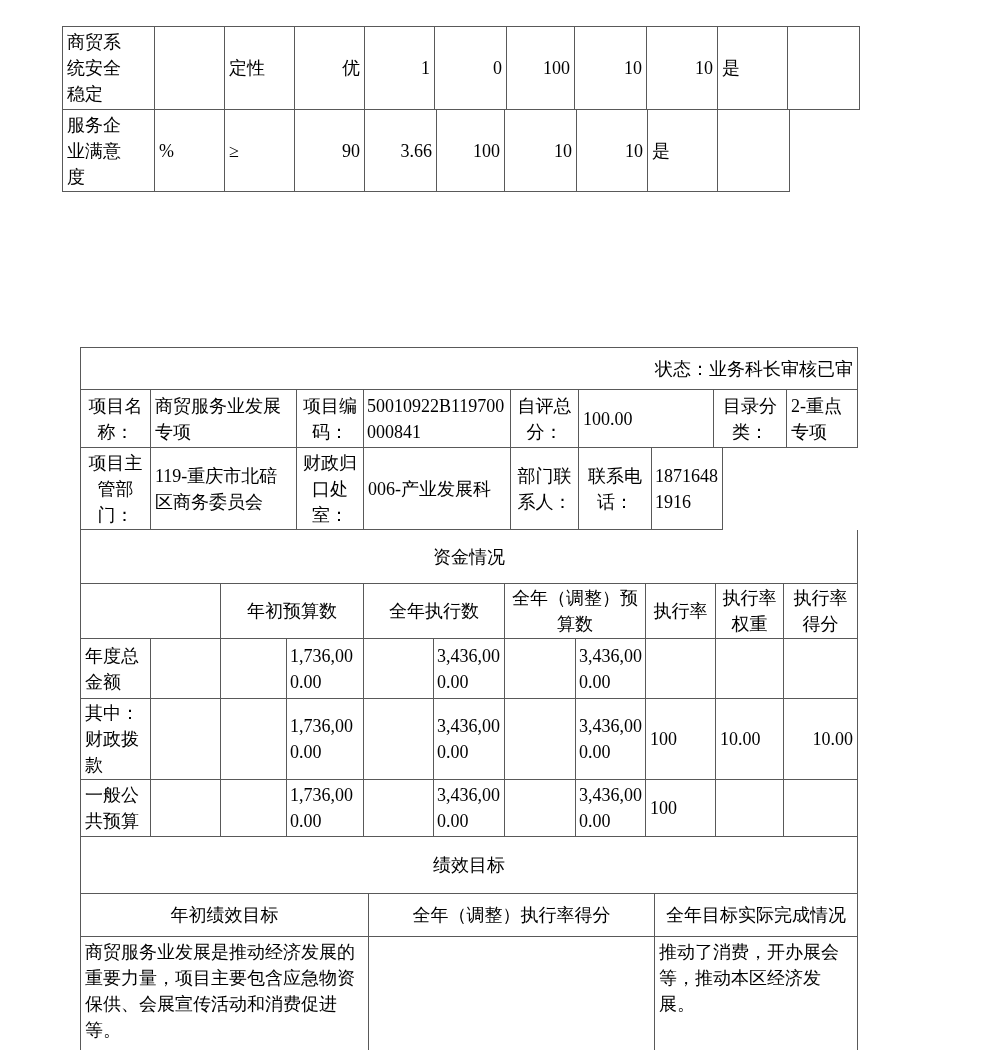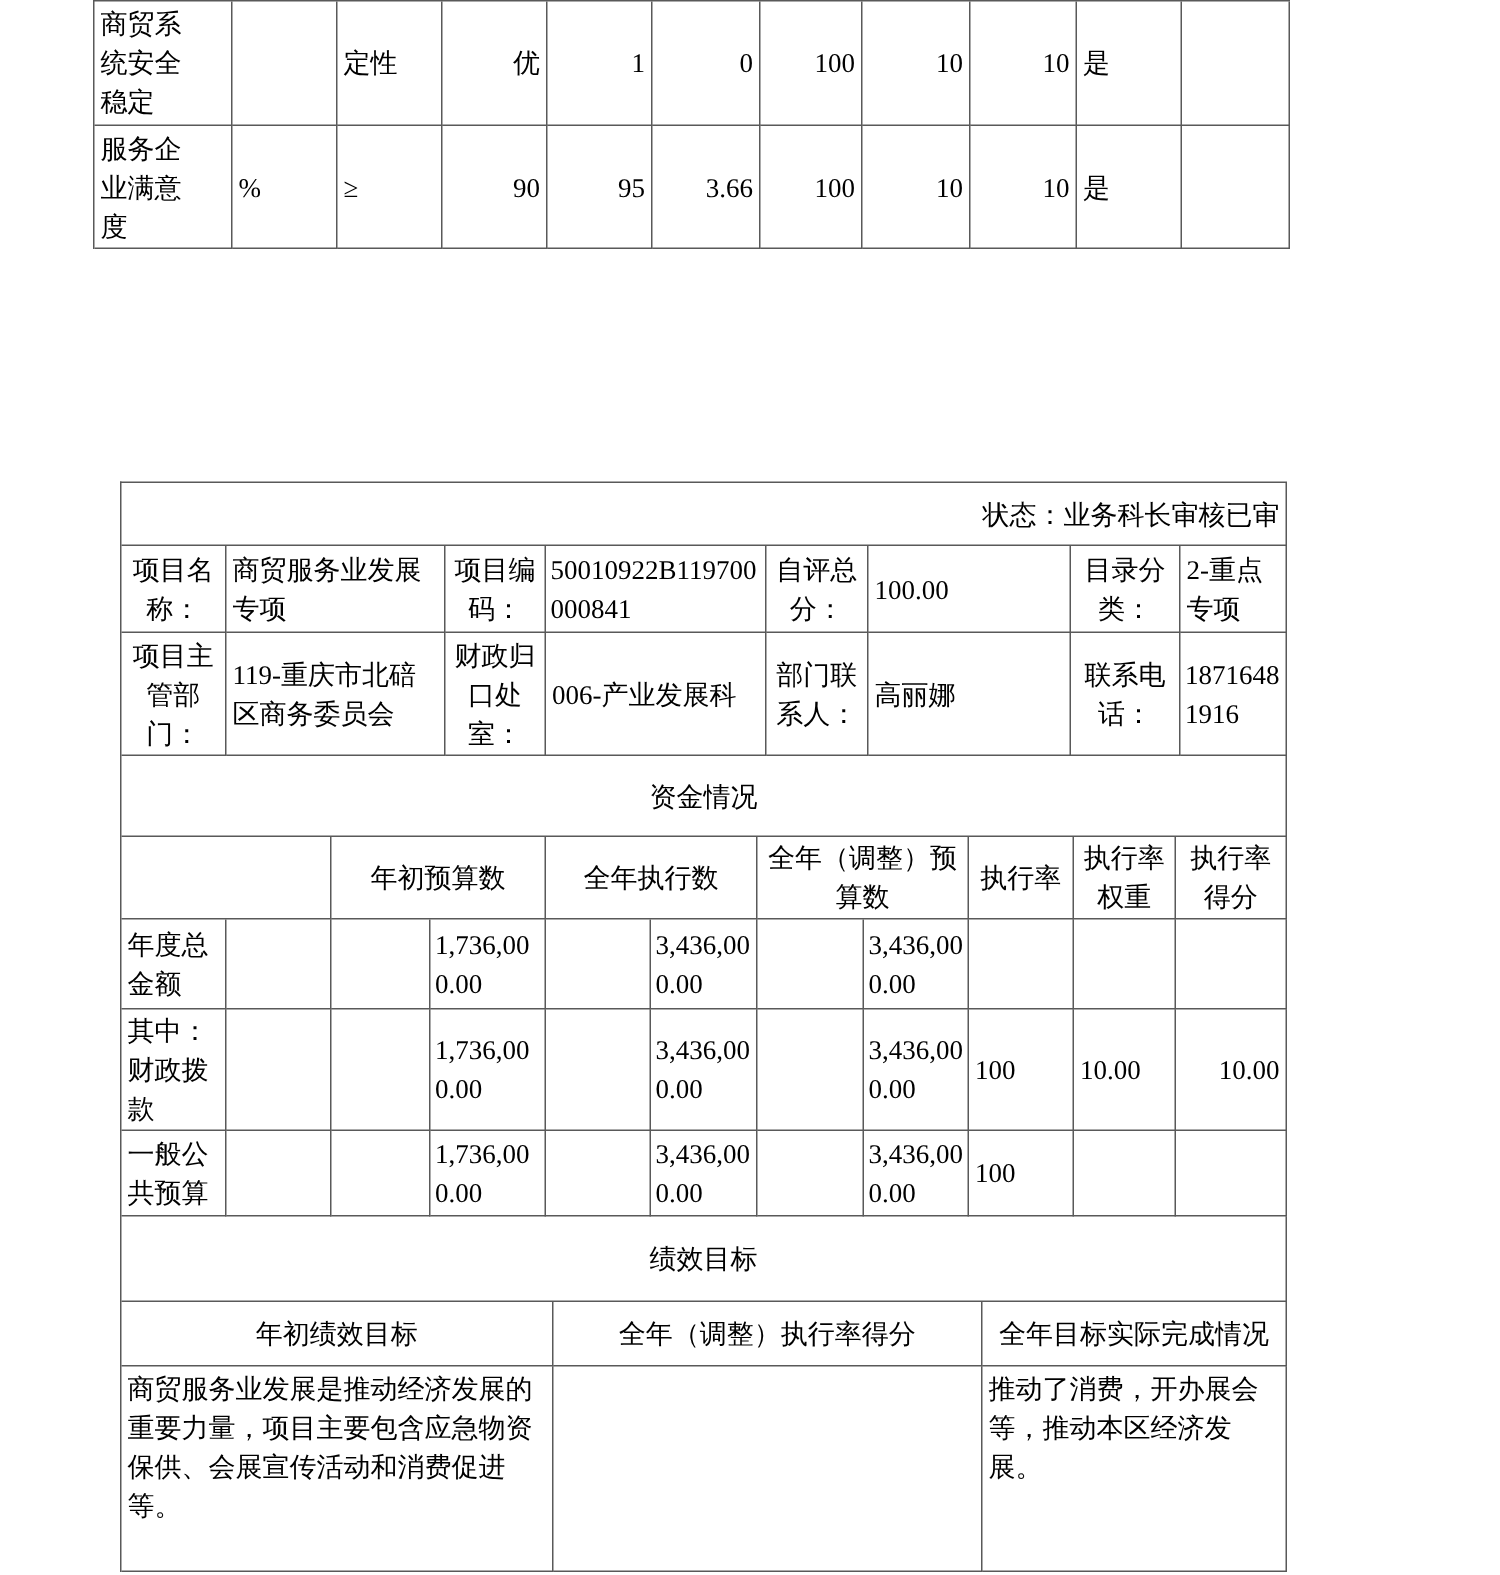--- a/index.html
+++ b/index.html
@@ -3,21 +3,21 @@
 <meta charset="utf-8">
 <style>
   :root { --bc: #595959; }
   html,body { margin:0; padding:0; background:#fff; }
   .page {
     position: relative; width: 1000px; height: 1050px;
     background: #fff; overflow: hidden;
     font-family: "Liberation Serif", "DejaVu Serif", serif;
     font-size: 18px; line-height: 26px; color: #000;
   }
-  .tbl { position: absolute; border-top: 1px solid var(--bc); border-left: 1px solid var(--bc); }
+  .tbl { position: absolute; border-top: 1px solid var(--bc); border-left: 1px solid var(--bc); margin-top: 26px; }
   .row { display: flex; }
   .c {
     box-sizing: border-box;
     border-right: 1px solid var(--bc);
     border-bottom: 1px solid var(--bc);
     display: flex; flex-direction: column; justify-content: center;
     padding: 2px 4px; overflow: hidden;
   }
   .l   { text-align: left; }
   .r   { text-align: right; }
@@ -51,21 +51,20 @@
       <div class="c l" style="width:70px">是</div>
       <div class="c l" style="width:72px"></div>
     </div>
     <div class="row" style="height:82px">
       <div class="c l pre" style="width:92px">服务企
 业满意
 度</div>
       <div class="c l" style="width:70px">%</div>
       <div class="c l" style="width:70px">≥</div>
       <div class="c r" style="width:70px">90</div>
-      <div class="c r" style="width:70px">95</div>
       <div class="c r" style="width:72px">3.66</div>
       <div class="c r" style="width:68px">100</div>
       <div class="c r" style="width:72px">10</div>
       <div class="c r" style="width:71px">10</div>
       <div class="c l" style="width:70px">是</div>
       <div class="c l" style="width:72px"></div>
     </div>
   </div>
 
 
@@ -85,21 +84,20 @@
       <div class="c ctr" style="width:73px">目录分类：</div>
       <div class="c l" style="width:71px">2-重点专项</div>
     </div>
 
     <div class="row" style="height:82px">
       <div class="c ctr" style="width:70px">项目主管部门：</div>
       <div class="c l" style="width:146px">119-重庆市北碚区商务委员会</div>
       <div class="c ctr" style="width:67px">财政归口处室：</div>
       <div class="c l" style="width:147px">006-产业发展科</div>
       <div class="c ctr" style="width:68px">部门联系人：</div>
-      <div class="c l" style="width:135px">高丽娜</div>
       <div class="c ctr" style="width:73px">联系电话：</div>
       <div class="c l num" style="width:71px">18716481916</div>
     </div>
 
     <div class="row" style="height:54px">
       <div class="c ctr" style="width:777px">资金情况</div>
     </div>
 
     <div class="row" style="height:55px">
       <div class="c ctr" style="width:140px"></div>

